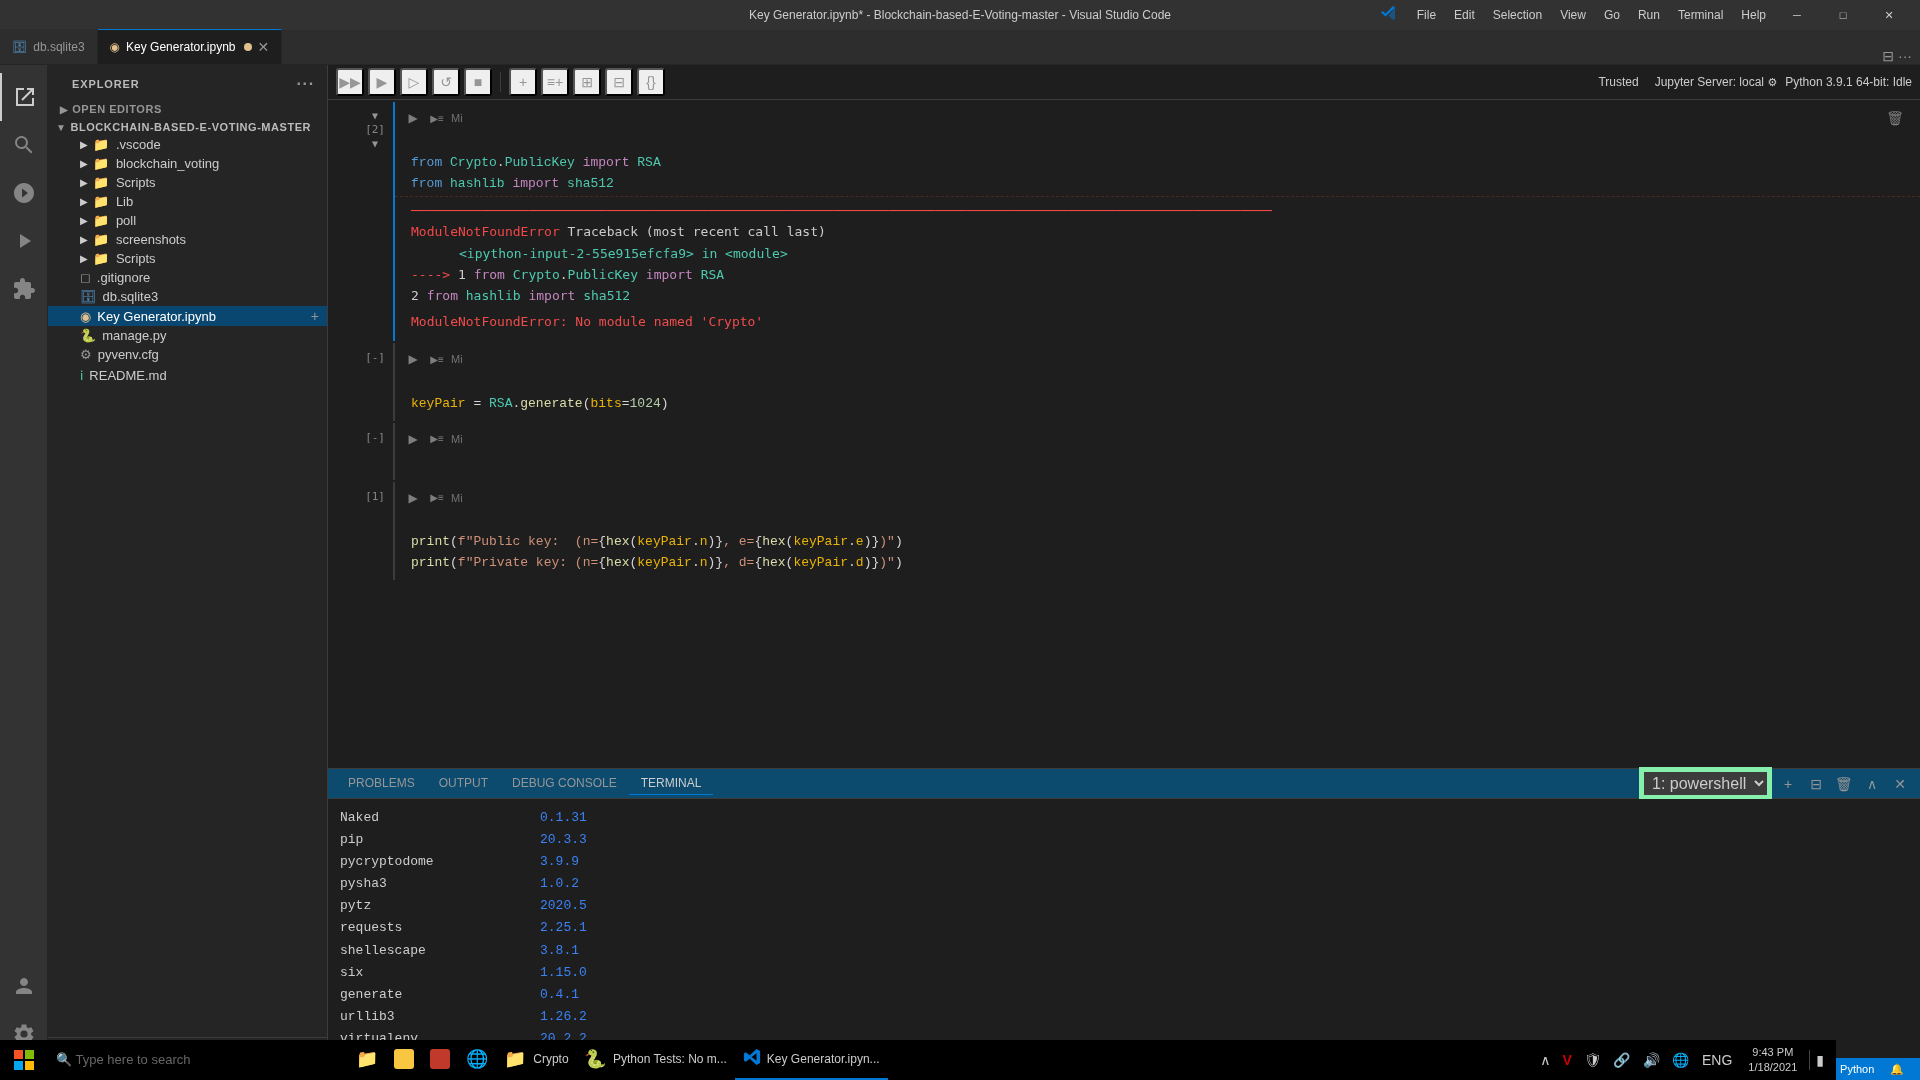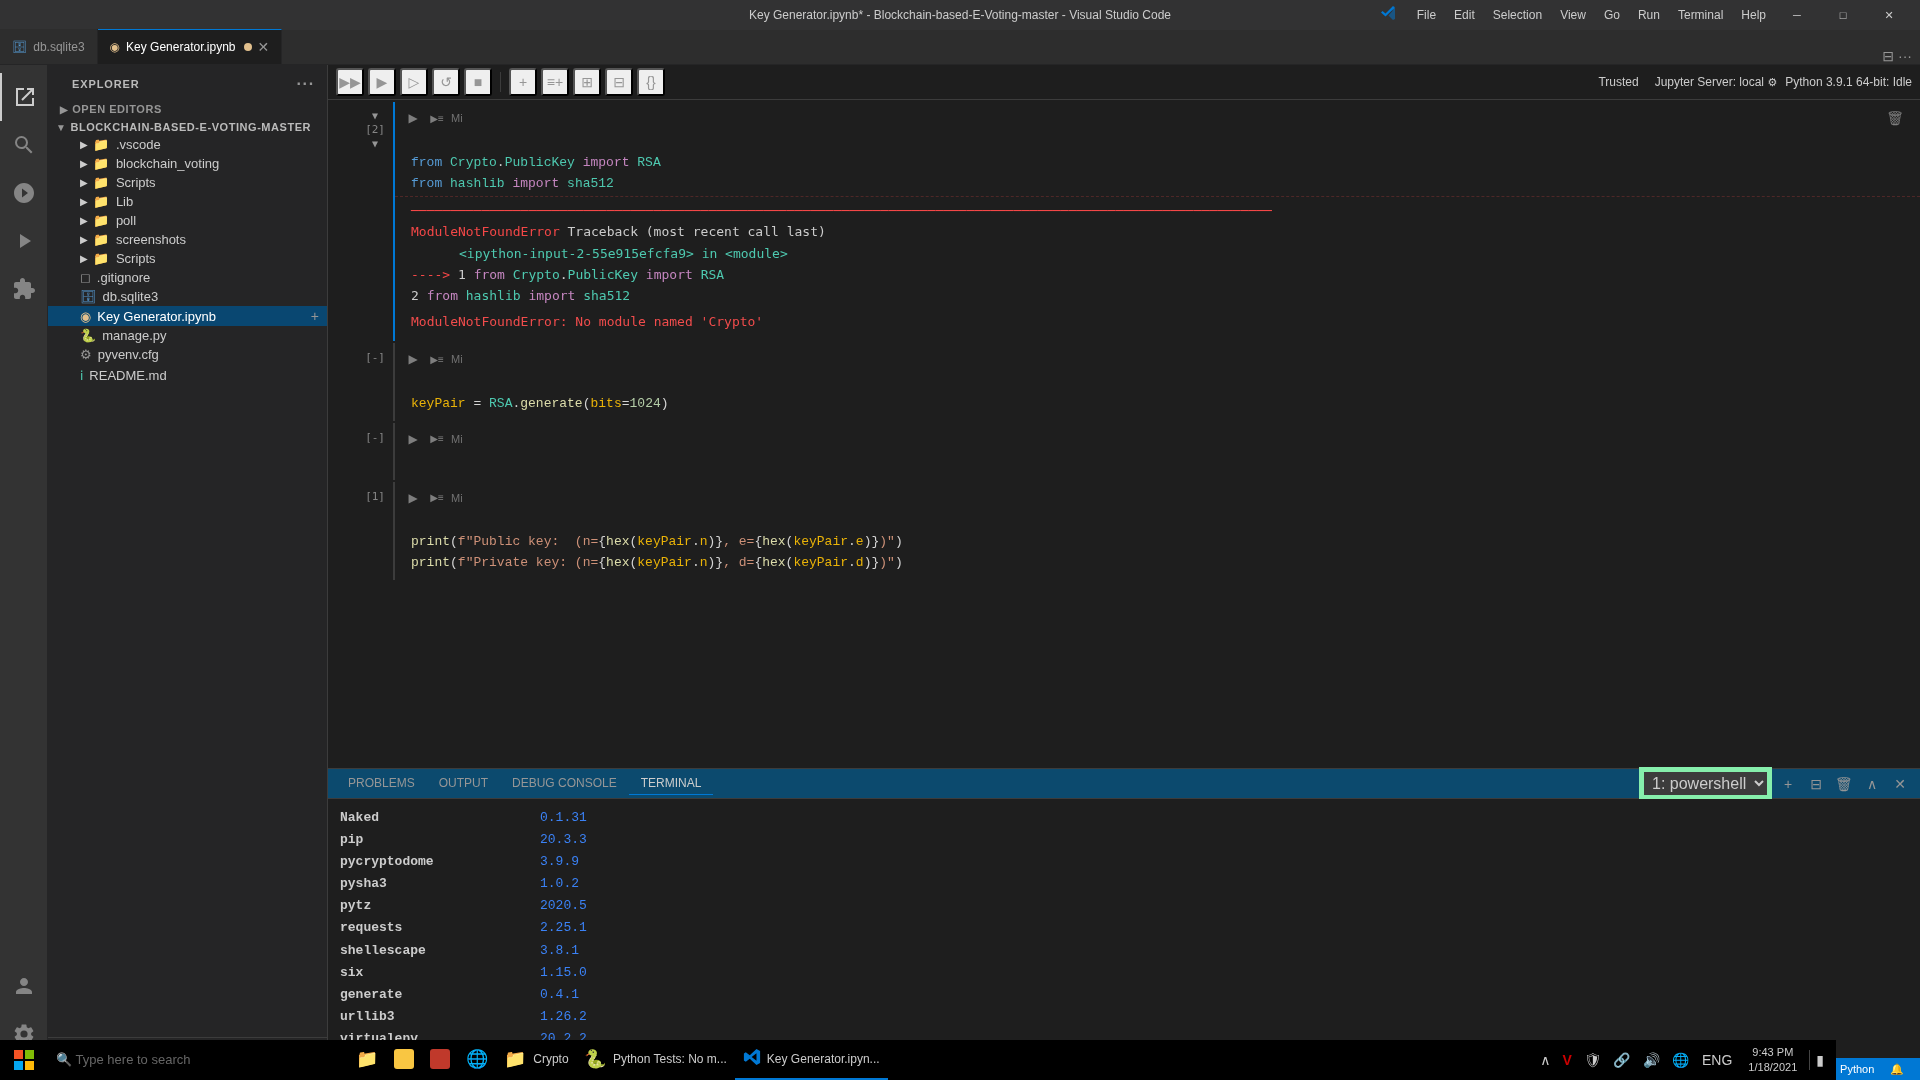--- a/index.html
+++ b/index.html
@@ -329,21 +329,21 @@
       flex: 1;
       overflow-y: auto;
       padding: 8px 12px;
       font-family: 'Consolas', 'Courier New', monospace;
       font-size: 13px;
       line-height: 1.7;
       color: #cccccc;
       background: #1e1e1e;
     }
     .terminal-line { display: flex; }
-    .t-pkg { display: inline-block; min-width: 200px; font-weight: bold; }
+    .t-pkg { display: inline-block; min-width: 200px; }
     .t-ver { color: #3b82f6; }
 
     
     #statusbar {
       height: 22px;
       background: #0078d4;
       display: flex;
       align-items: center;
       padding: 0 8px;
       font-size: 11px;

